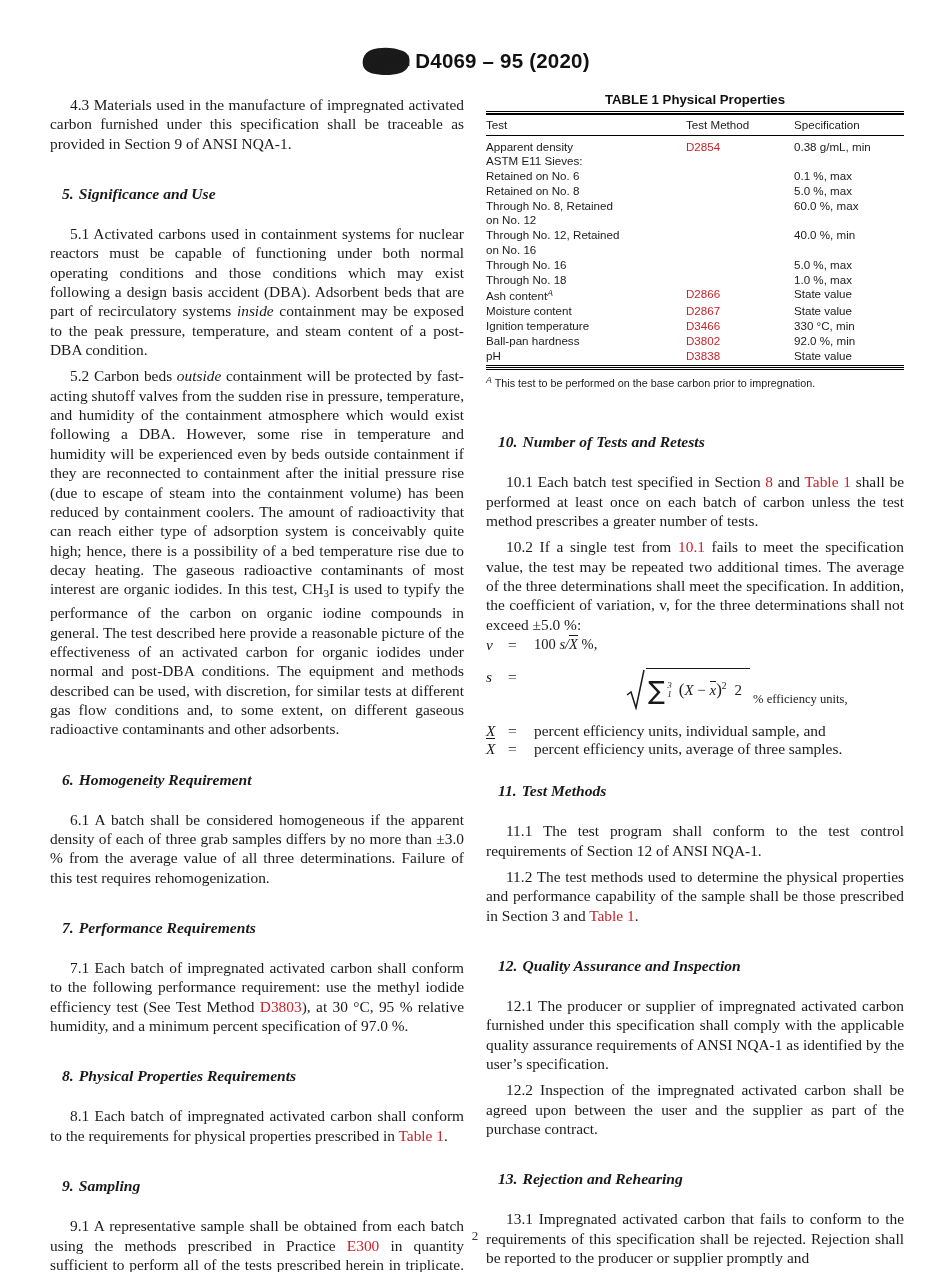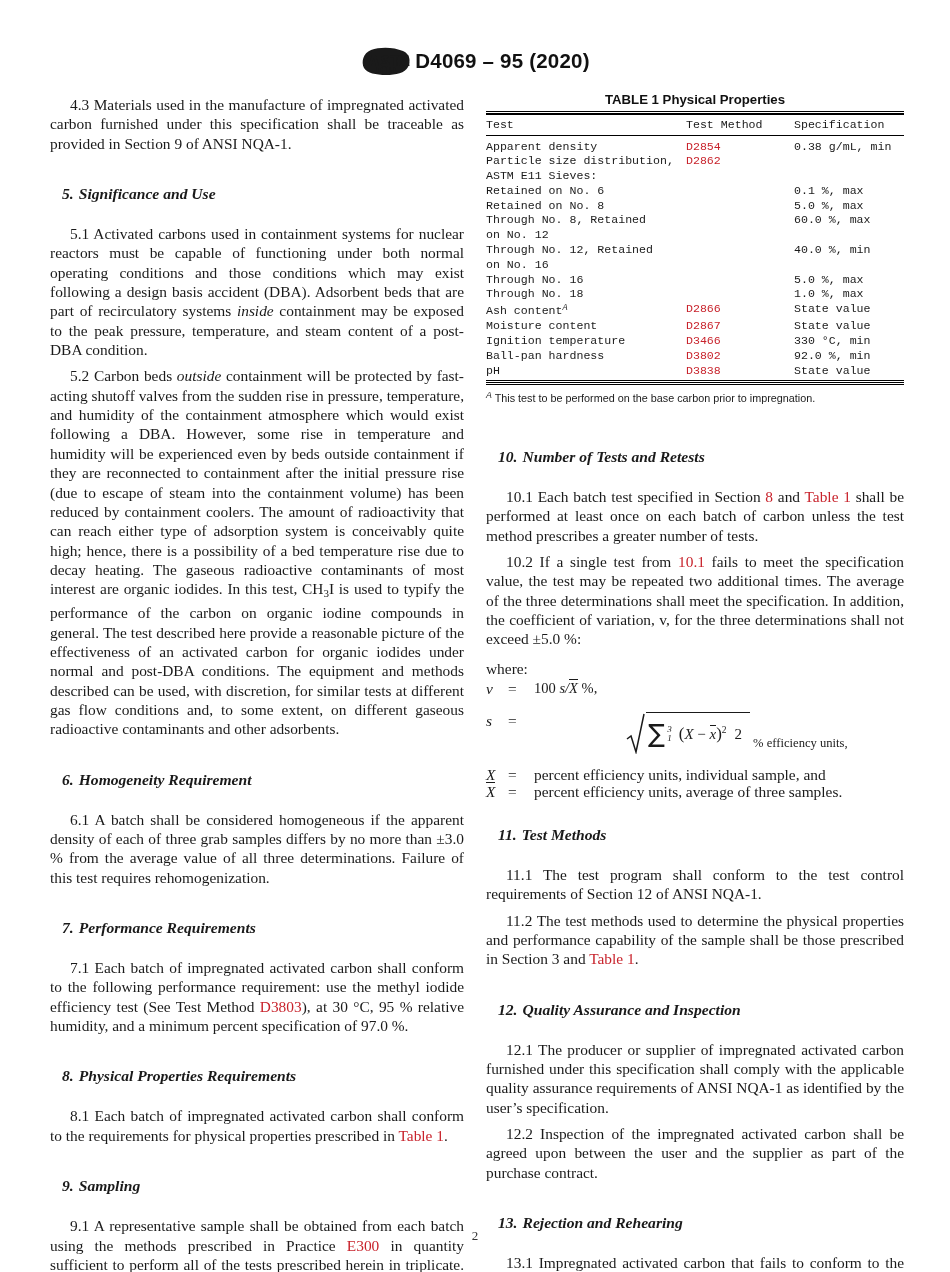--- a/index.html
+++ b/index.html
@@ -93,21 +93,21 @@
     font-family: "Liberation Sans", sans-serif;
     font-weight: bold;
     font-size: 13.2px;
     text-align: center;
     margin-bottom: 4px;
     color: #111;
   }
   table.phys {
     width: 418px;
     border-collapse: collapse;
-    font-family: Liberation Mono, monospace;
+    font-family: Liberation Sans, sans-serif;
     font-size: 11.6px;
     color: #1a1a1a;
   }
   table.phys thead th {
     font-weight: normal;
     text-align: left;
     padding: 3px 0 3.5px 0;
     border-top: 1px solid #000;
     border-bottom: 1px solid #000;
   }
@@ -374,25 +374,20 @@
           <th class="c-spec">Specification</th>
         </tr>
       </thead>
       <tbody id="table-body">
           <tr class="first">
             <td class="c-test">Apparent density</td>
             <td class="c-method method"><a href="#" style="color: rgb(200, 35, 44); text-decoration: none;">D2854</a></td>
             <td class="c-spec">0.38 g/mL, min</td>
           </tr>
           <tr>
-            <td class="c-test">Particle size distribution,</td>
-            <td class="c-method method"><a href="#" style="color: rgb(200, 35, 44); text-decoration: none;">D2862</a></td>
-            <td class="c-spec"></td>
-          </tr>
-          <tr>
             <td class="c-test">ASTM E11 Sieves:</td>
             <td class="c-method method"></td>
             <td class="c-spec"></td>
           </tr>
           <tr>
             <td class="c-test indent1">Retained on No. 6</td>
             <td class="c-method method"></td>
             <td class="c-spec">0.1 %, max</td>
           </tr>
           <tr>
@@ -466,21 +461,20 @@
     <span class="num">10.</span><span>Number of Tests and Retests</span>
   </h3>
   <div class="sp-after-head"></div>
 
   <p class="body"><span>10.1  Each batch test specified in Section </span><a class="lnk" href="#" style="text-decoration:none">8</a><span> and </span><a class="lnk" href="#" style="text-decoration:none">Table 1</a><span> shall be performed at least once on each batch of carbon unless the test method prescribes a greater number of tests.</span></p>
 
   <div class="gap-para"></div>
 
   <p class="body"><span>10.2  If a single test from </span><a class="lnk" href="#" style="text-decoration:none">10.1</a><span> fails to meet the specification value, the test may be repeated two additional times. The average of the three determinations shall meet the specification. In addition, the coefficient of variation, v, for the three determinations shall not exceed ±5.0 %:</span></p>
 
-  <div class="where-label">where:</div>
 
   <div class="eq-block">
 
     <div class="eq-row">
       <span class="eq-var">v</span>
       <span class="eq-eq">=</span>
       <span class="eq-body"><span>100 </span><span class="it">s</span><span class="it">/</span><span class="it ovl">X</span><span> %,</span></span>
     </div>
 
     <div class="eq-row eq-s-row">

